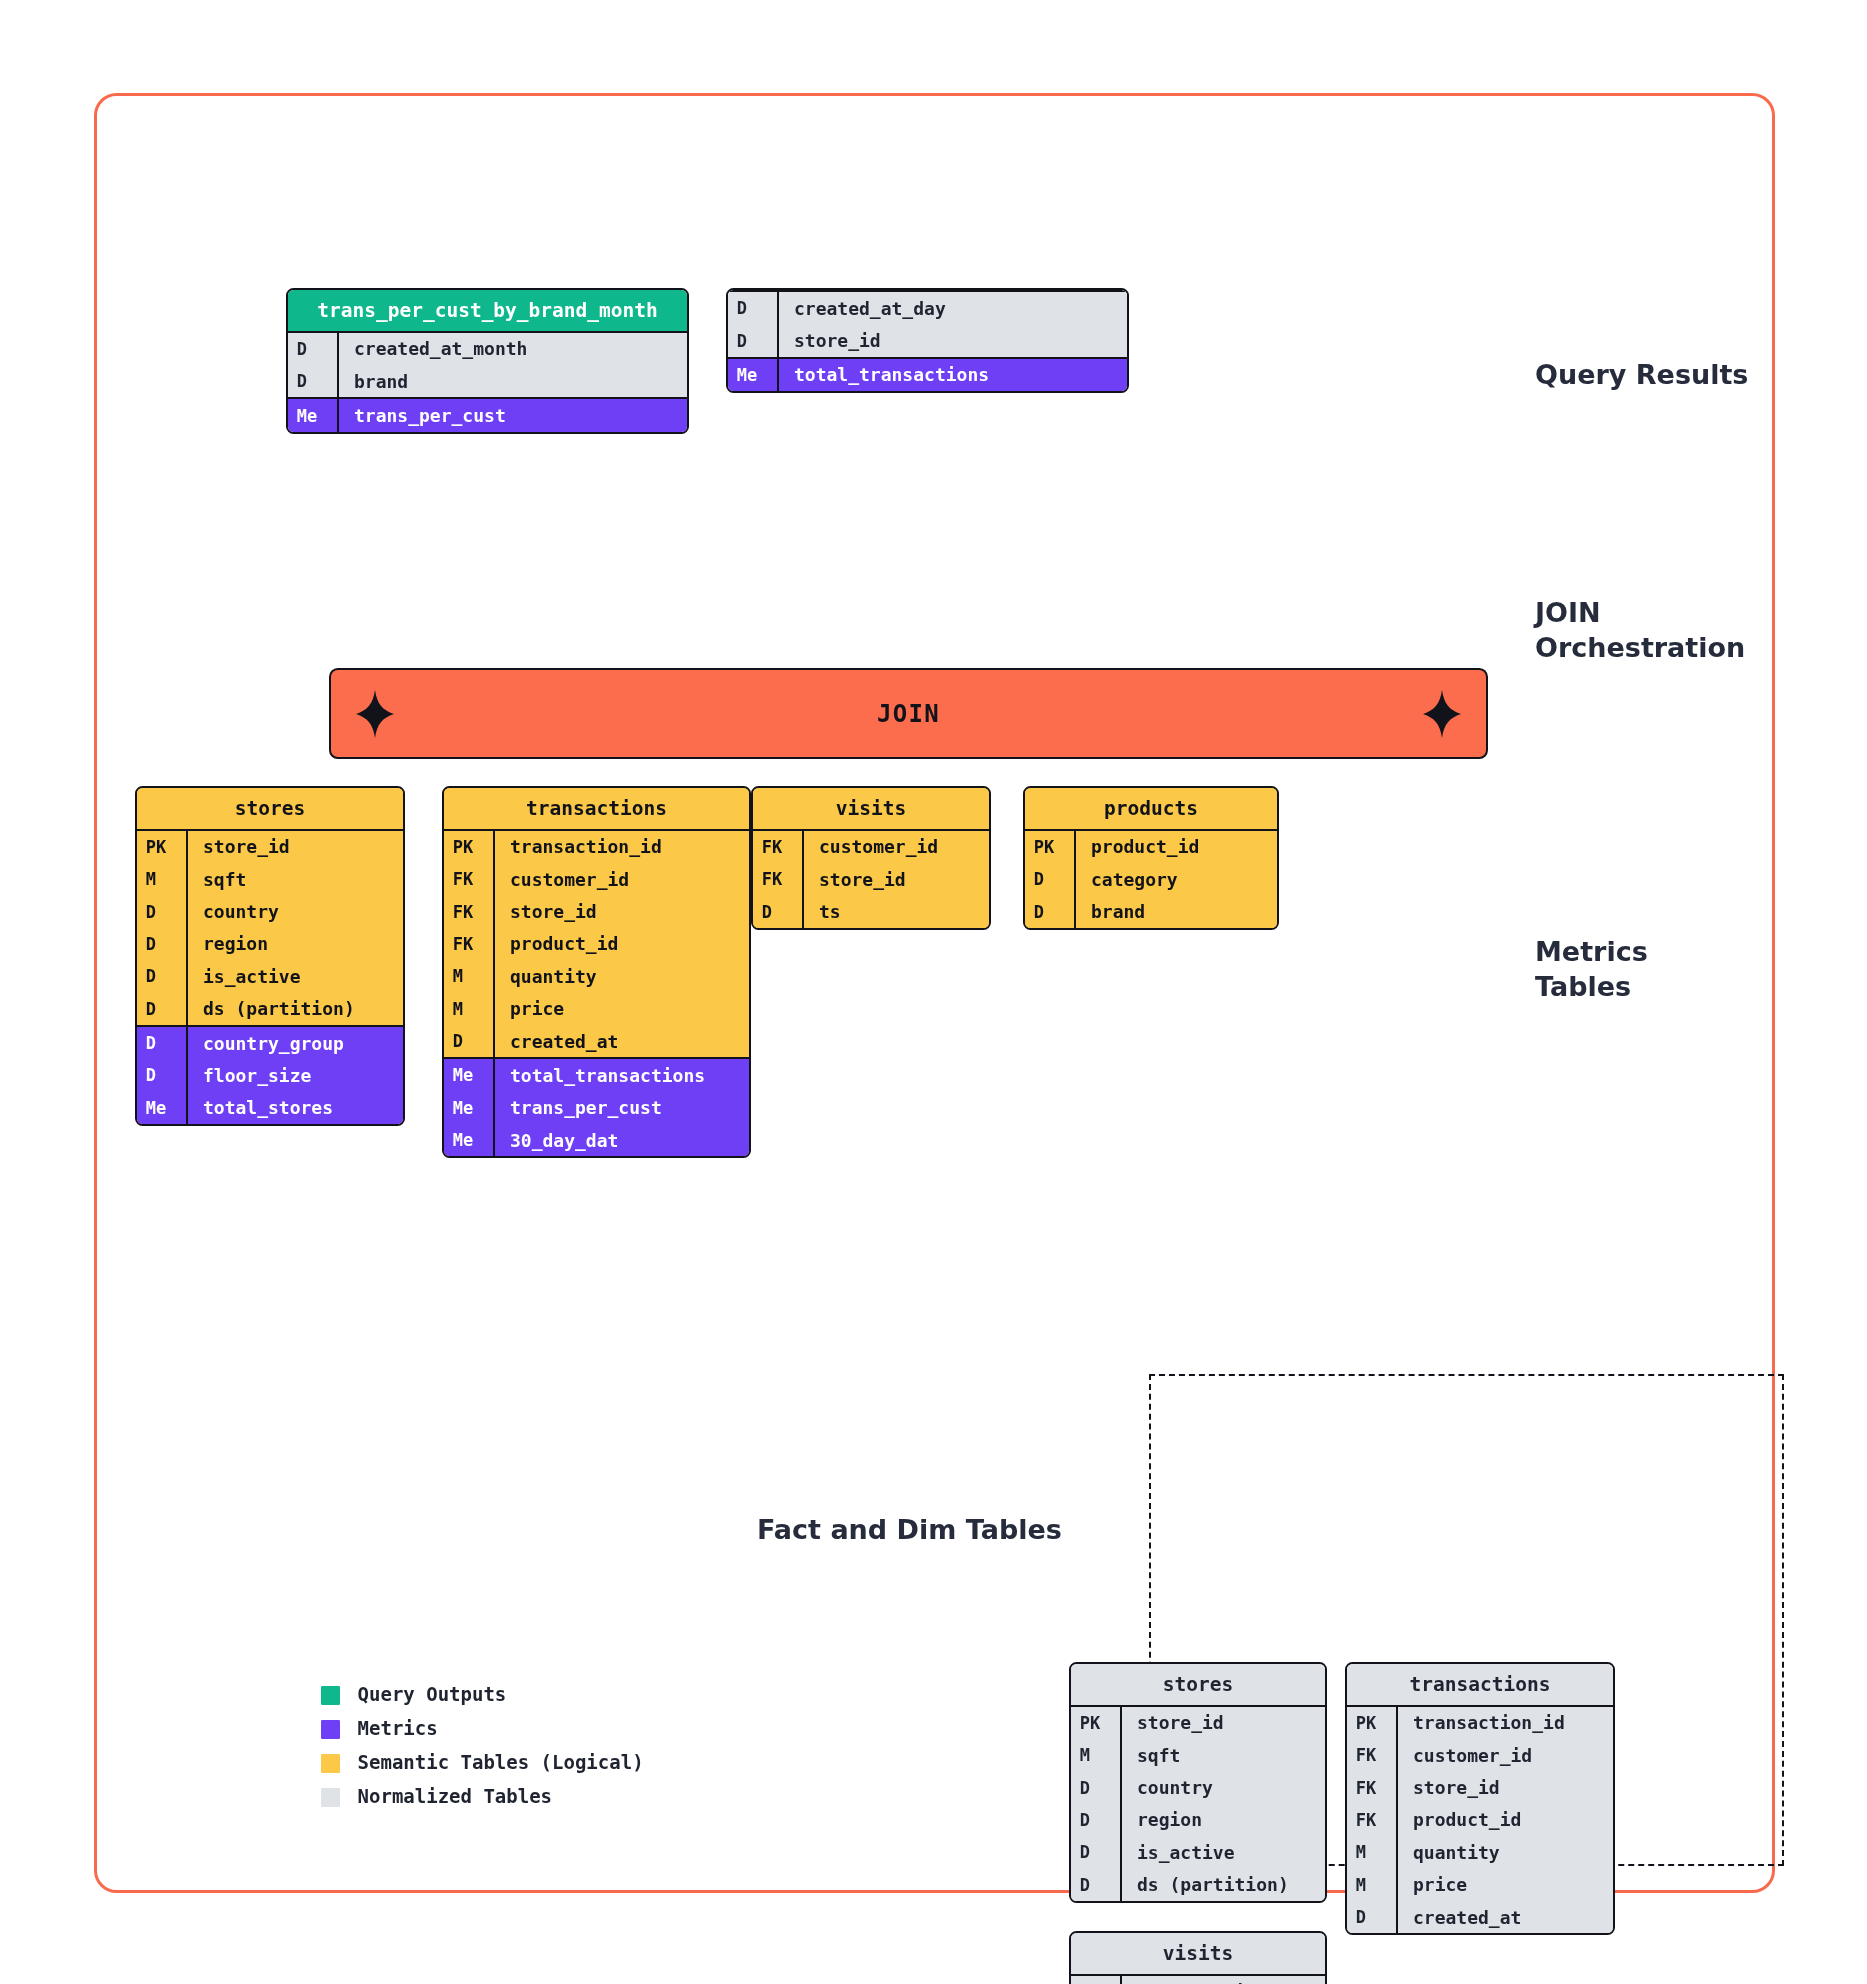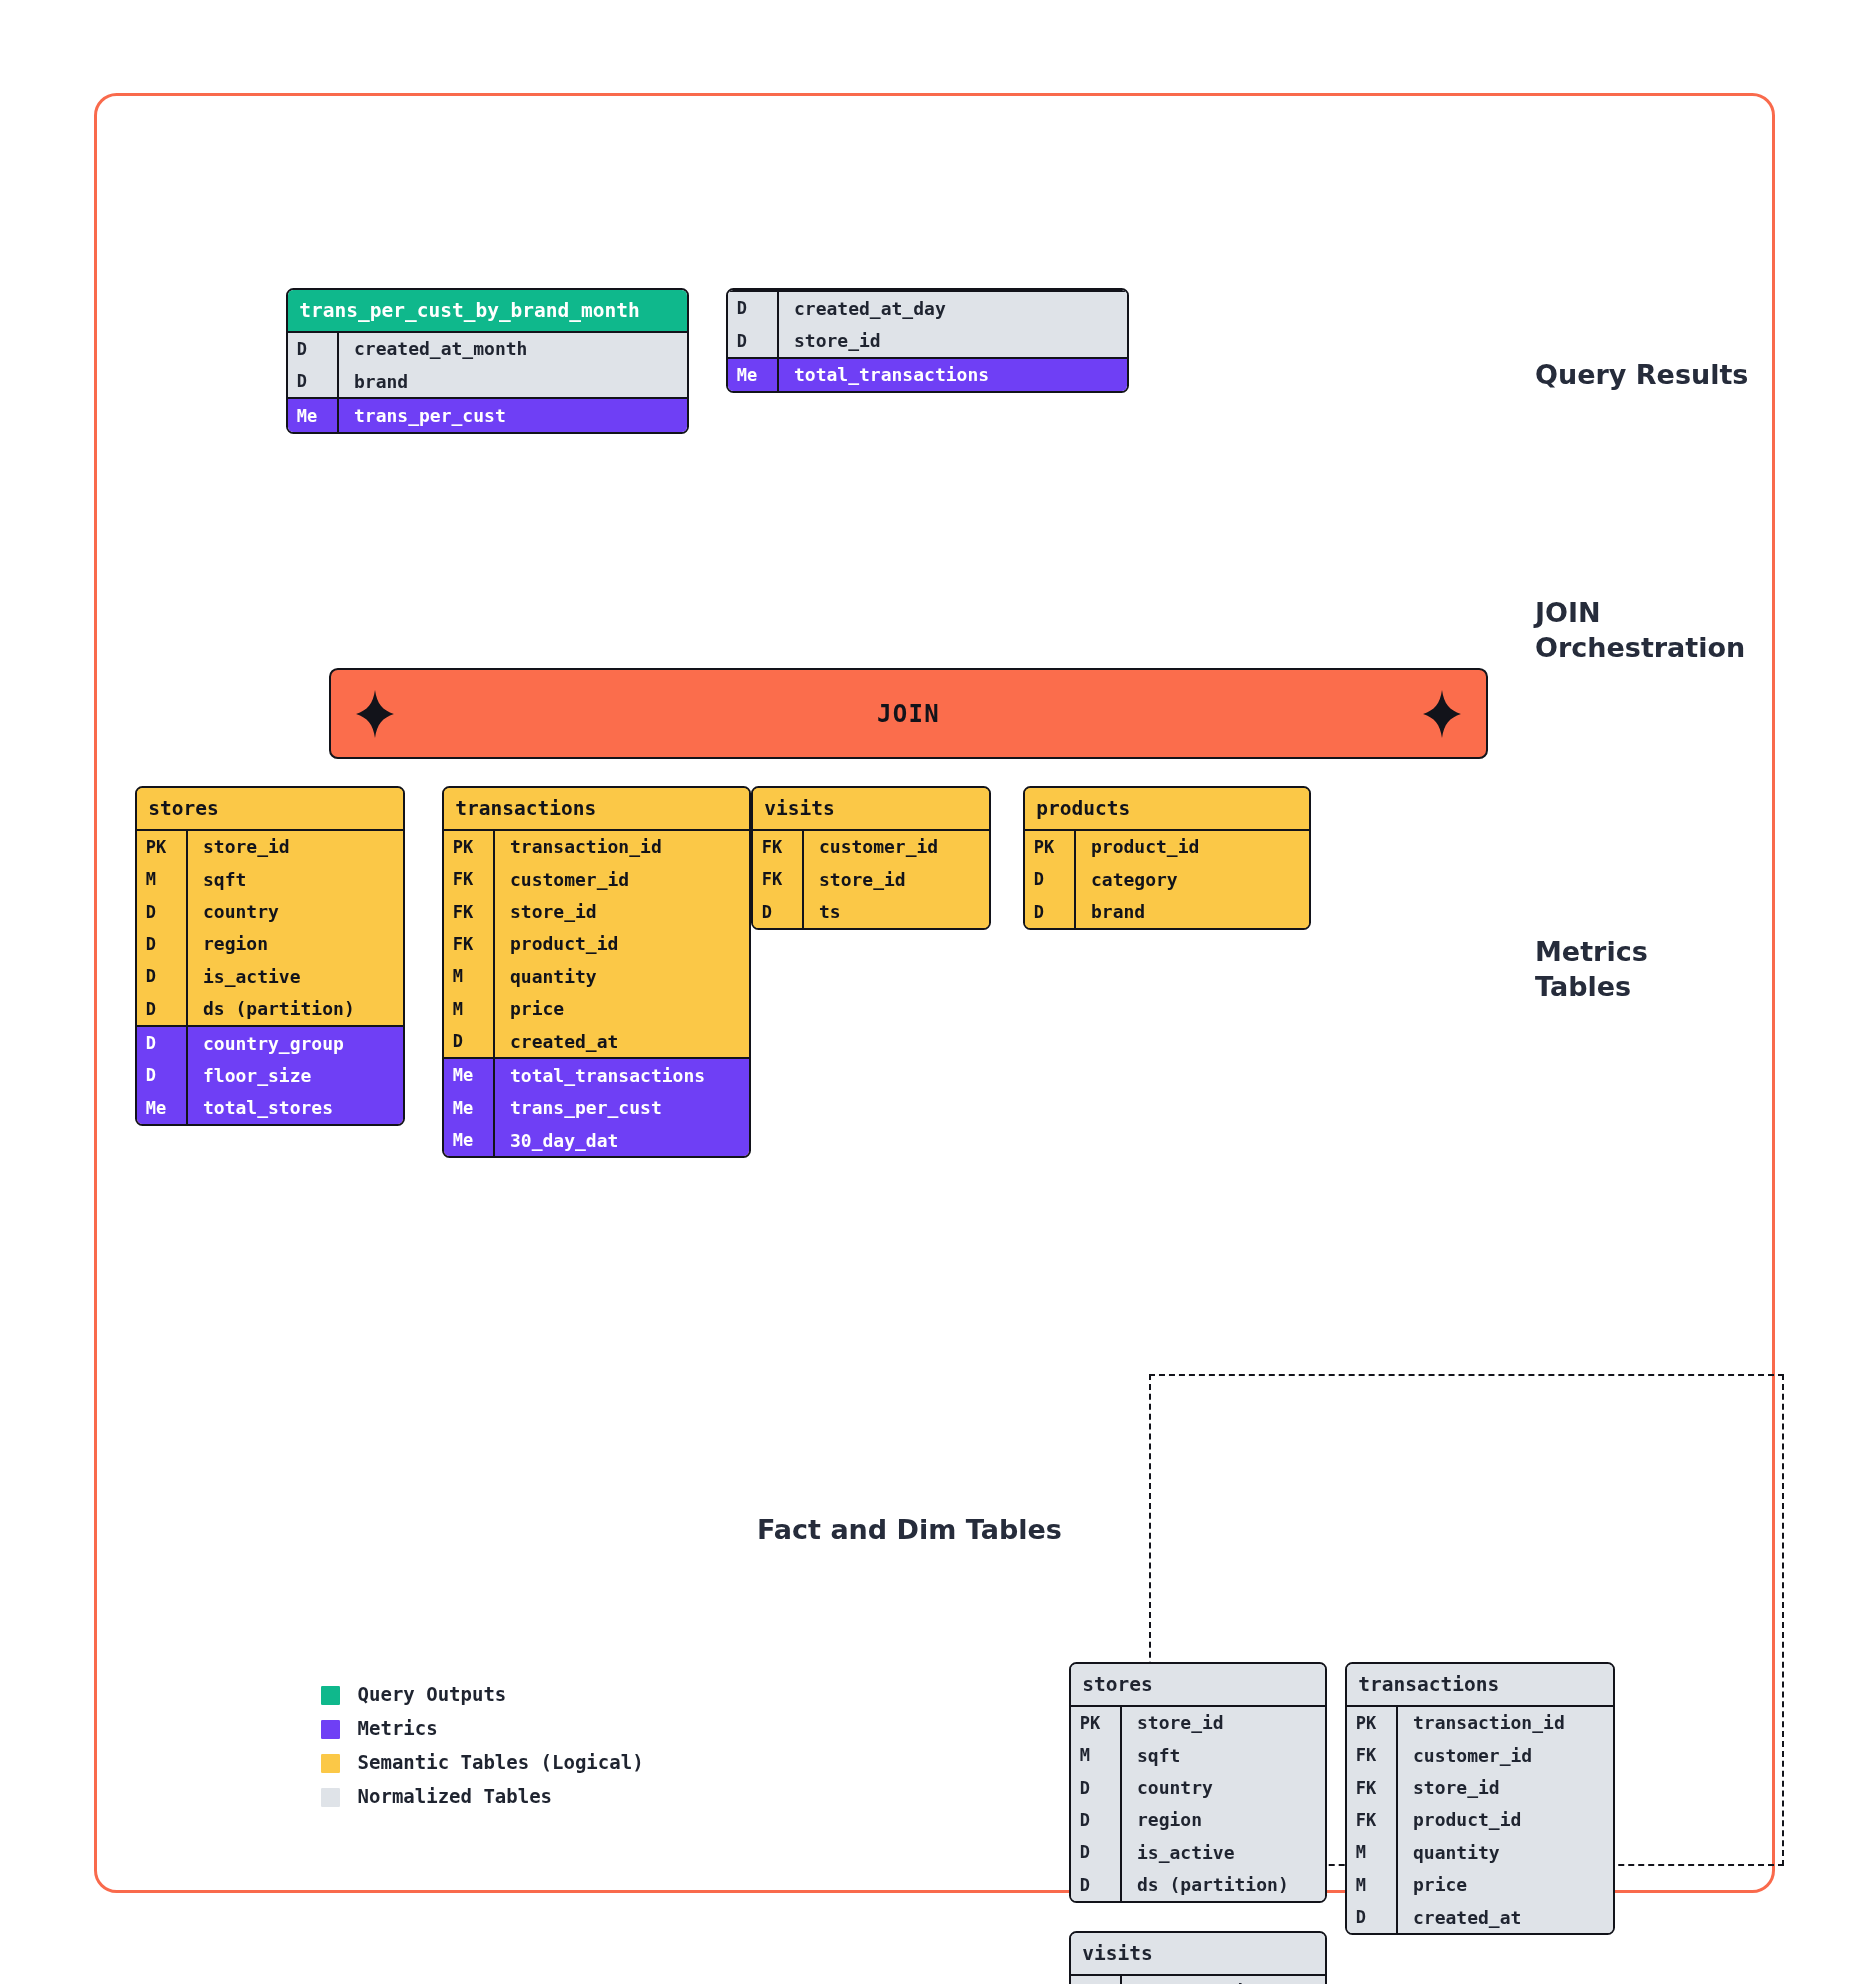--- a/index.html
+++ b/index.html
@@ -21,21 +21,21 @@
     font-family:"DejaVu Sans",sans-serif;font-weight:bold;font-size:27px;color:#1F2430;
     letter-spacing:0.2px;white-space:nowrap;
   }
   #logo{position:absolute;left:30px;top:50%;transform:translateY(-50%);width:52px;height:52px;}
   
   .ebox{
     position:absolute;border:2.5px solid #12131A;border-radius:7.5px;overflow:hidden;
     box-sizing:border-box;
   }
   .ehead{
-    text-align:left;font-weight:bold;font-size:19.5px;letter-spacing:0px;
+    text-align:center;font-weight:bold;font-size:19.5px;letter-spacing:0px;
     padding:8.8px 11.3px;box-sizing:border-box;white-space:nowrap;
   }
   .ebody{border-top:2.5px solid #12131A;}
   .erow{display:flex;align-items:center;font-size:18px;white-space:nowrap;}
   .erow .k{
     width:49px;min-width:49px;padding:5.7px 0 5.7px 8.8px;font-weight:bold;font-size:17px;
     box-sizing:border-box;
   }
   .erow .v{
     flex:1;padding:5.7px 14px 5.7px 15px;font-weight:bold;box-sizing:border-box;
@@ -296,21 +296,21 @@
         <div class="erow ">
           <div class="k">FK</div>
           <div class="v">store_id</div>
         </div>
         <div class="erow ">
           <div class="k">D</div>
           <div class="v">ts</div>
         </div>
       </div>
     </div>
-    <div class="ebox c-yellow" style="left: 926px; top: 690px; width: 288px;">
+    <div class="ebox c-yellow" style="left: 926px; top: 690px; width: 256px;">
       <div class="ehead" style="background: rgb(251, 200, 71); color: rgb(18, 19, 26);">products</div>
       <div class="ebody" style="background: rgb(251, 200, 71); color: rgb(18, 19, 26);">
         <div class="erow ">
           <div class="k">PK</div>
           <div class="v">product_id</div>
         </div>
         <div class="erow ">
           <div class="k">D</div>
           <div class="v">category</div>
         </div>

